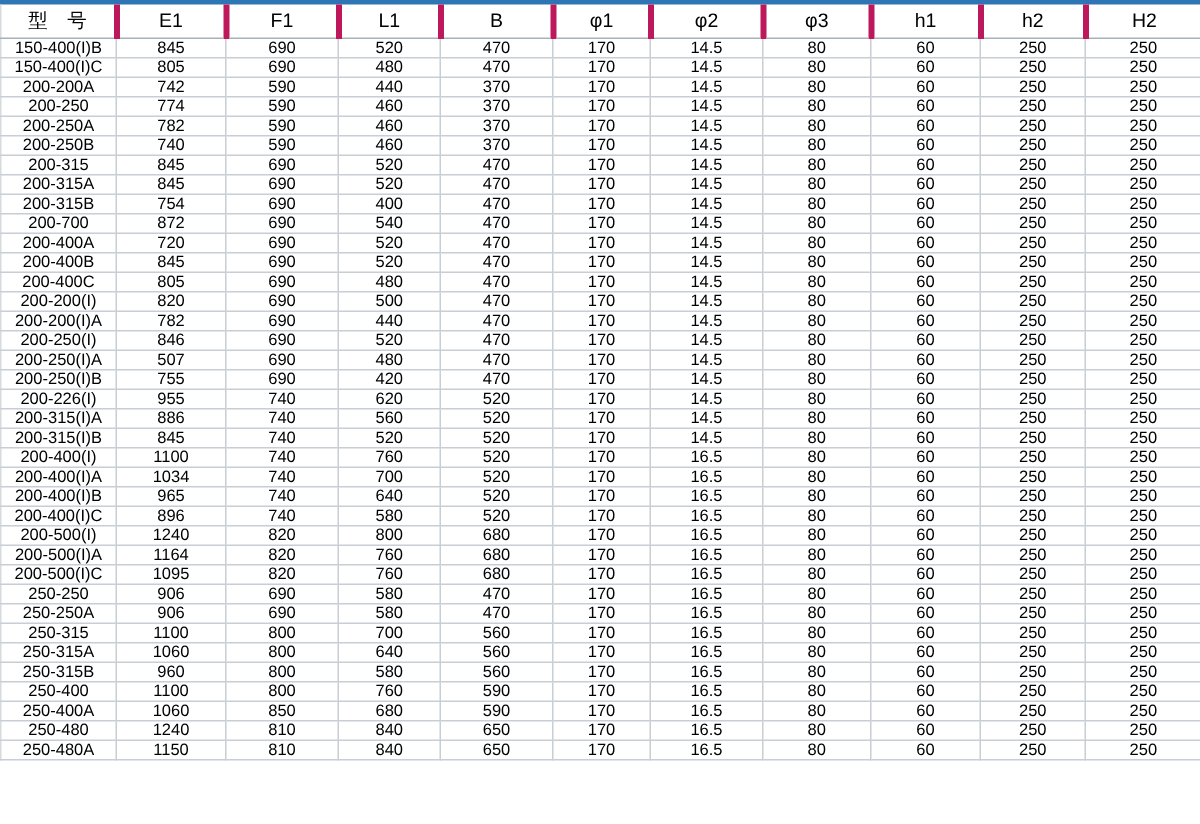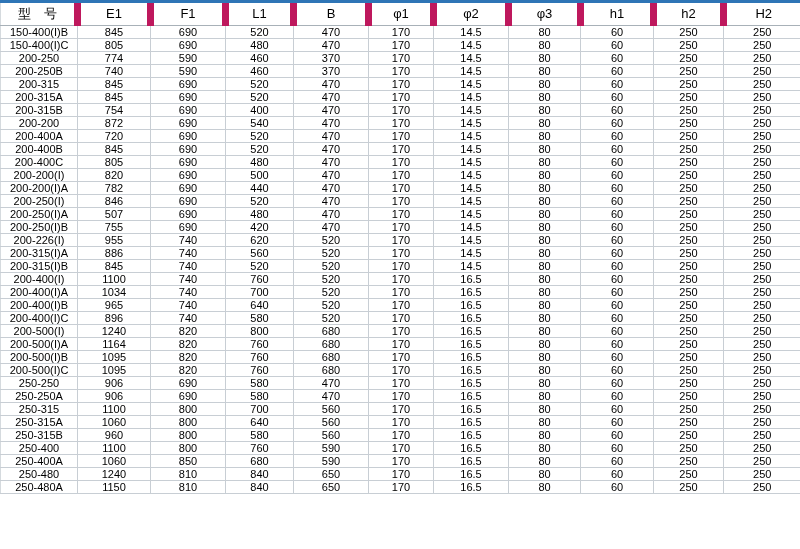--- a/index.html
+++ b/index.html
@@ -19,21 +19,21 @@
     border-collapse: collapse;
     table-layout: fixed;
   }
   table.parts th {
     height: 22px;
     font-size: 13px;
     font-weight: normal;
     color: #000;
     text-align: center;
     vertical-align: middle;
-    border-left: 7px solid #be185d;
+    border-left: 4px solid #be185d;
     border-right: 1px solid #c8ced4;
     border-bottom: 1px solid #a8b1b8;
     background: #fff;
     white-space: nowrap;
     overflow: hidden;
   }
   table.parts td {
     height: 12.95px;
     font-size: 11px;
     color: #000;
@@ -103,46 +103,72 @@
           <td>480</td>
           <td>470</td>
           <td>170</td>
           <td>14.5</td>
           <td>80</td>
           <td>60</td>
           <td>250</td>
           <td>250</td>
         </tr>
         <tr>
+          <td>200-200A</td>
+          <td>742</td>
+          <td>590</td>
+          <td>440</td>
+          <td>370</td>
+          <td>170</td>
+          <td>14.5</td>
+          <td>80</td>
+          <td>60</td>
+          <td>250</td>
+          <td>250</td>
+        </tr>
+        <tr>
           <td>200-250</td>
           <td>774</td>
           <td>590</td>
           <td>460</td>
           <td>370</td>
           <td>170</td>
           <td>14.5</td>
           <td>80</td>
           <td>60</td>
           <td>250</td>
           <td>250</td>
         </tr>
         <tr>
-          <td>200-250B</td>
-          <td>740</td>
+          <td>200-250A</td>
+          <td>782</td>
           <td>590</td>
           <td>460</td>
           <td>370</td>
           <td>170</td>
           <td>14.5</td>
           <td>80</td>
           <td>60</td>
           <td>250</td>
           <td>250</td>
         </tr>
         <tr>
+          <td>200-250B</td>
+          <td>740</td>
+          <td>590</td>
+          <td>460</td>
+          <td>370</td>
+          <td>170</td>
+          <td>14.5</td>
+          <td>80</td>
+          <td>60</td>
+          <td>250</td>
+          <td>250</td>
+        </tr>
+        <tr>
           <td>200-315</td>
           <td>845</td>
           <td>690</td>
           <td>520</td>
           <td>470</td>
           <td>170</td>
           <td>14.5</td>
           <td>80</td>
           <td>60</td>
           <td>250</td>
@@ -168,21 +194,21 @@
           <td>400</td>
           <td>470</td>
           <td>170</td>
           <td>14.5</td>
           <td>80</td>
           <td>60</td>
           <td>250</td>
           <td>250</td>
         </tr>
         <tr>
-          <td>200-200</td>
+          <td>200-700</td>
           <td>872</td>
           <td>690</td>
           <td>540</td>
           <td>470</td>
           <td>170</td>
           <td>14.5</td>
           <td>80</td>
           <td>60</td>
           <td>250</td>
           <td>250</td>
@@ -402,33 +428,20 @@
           <td>760</td>
           <td>680</td>
           <td>170</td>
           <td>16.5</td>
           <td>80</td>
           <td>60</td>
           <td>250</td>
           <td>250</td>
         </tr>
         <tr>
-          <td>200-500(I)B</td>
-          <td>1095</td>
-          <td>820</td>
-          <td>760</td>
-          <td>680</td>
-          <td>170</td>
-          <td>16.5</td>
-          <td>80</td>
-          <td>60</td>
-          <td>250</td>
-          <td>250</td>
-        </tr>
-        <tr>
           <td>200-500(I)C</td>
           <td>1095</td>
           <td>820</td>
           <td>760</td>
           <td>680</td>
           <td>170</td>
           <td>16.5</td>
           <td>80</td>
           <td>60</td>
           <td>250</td>

